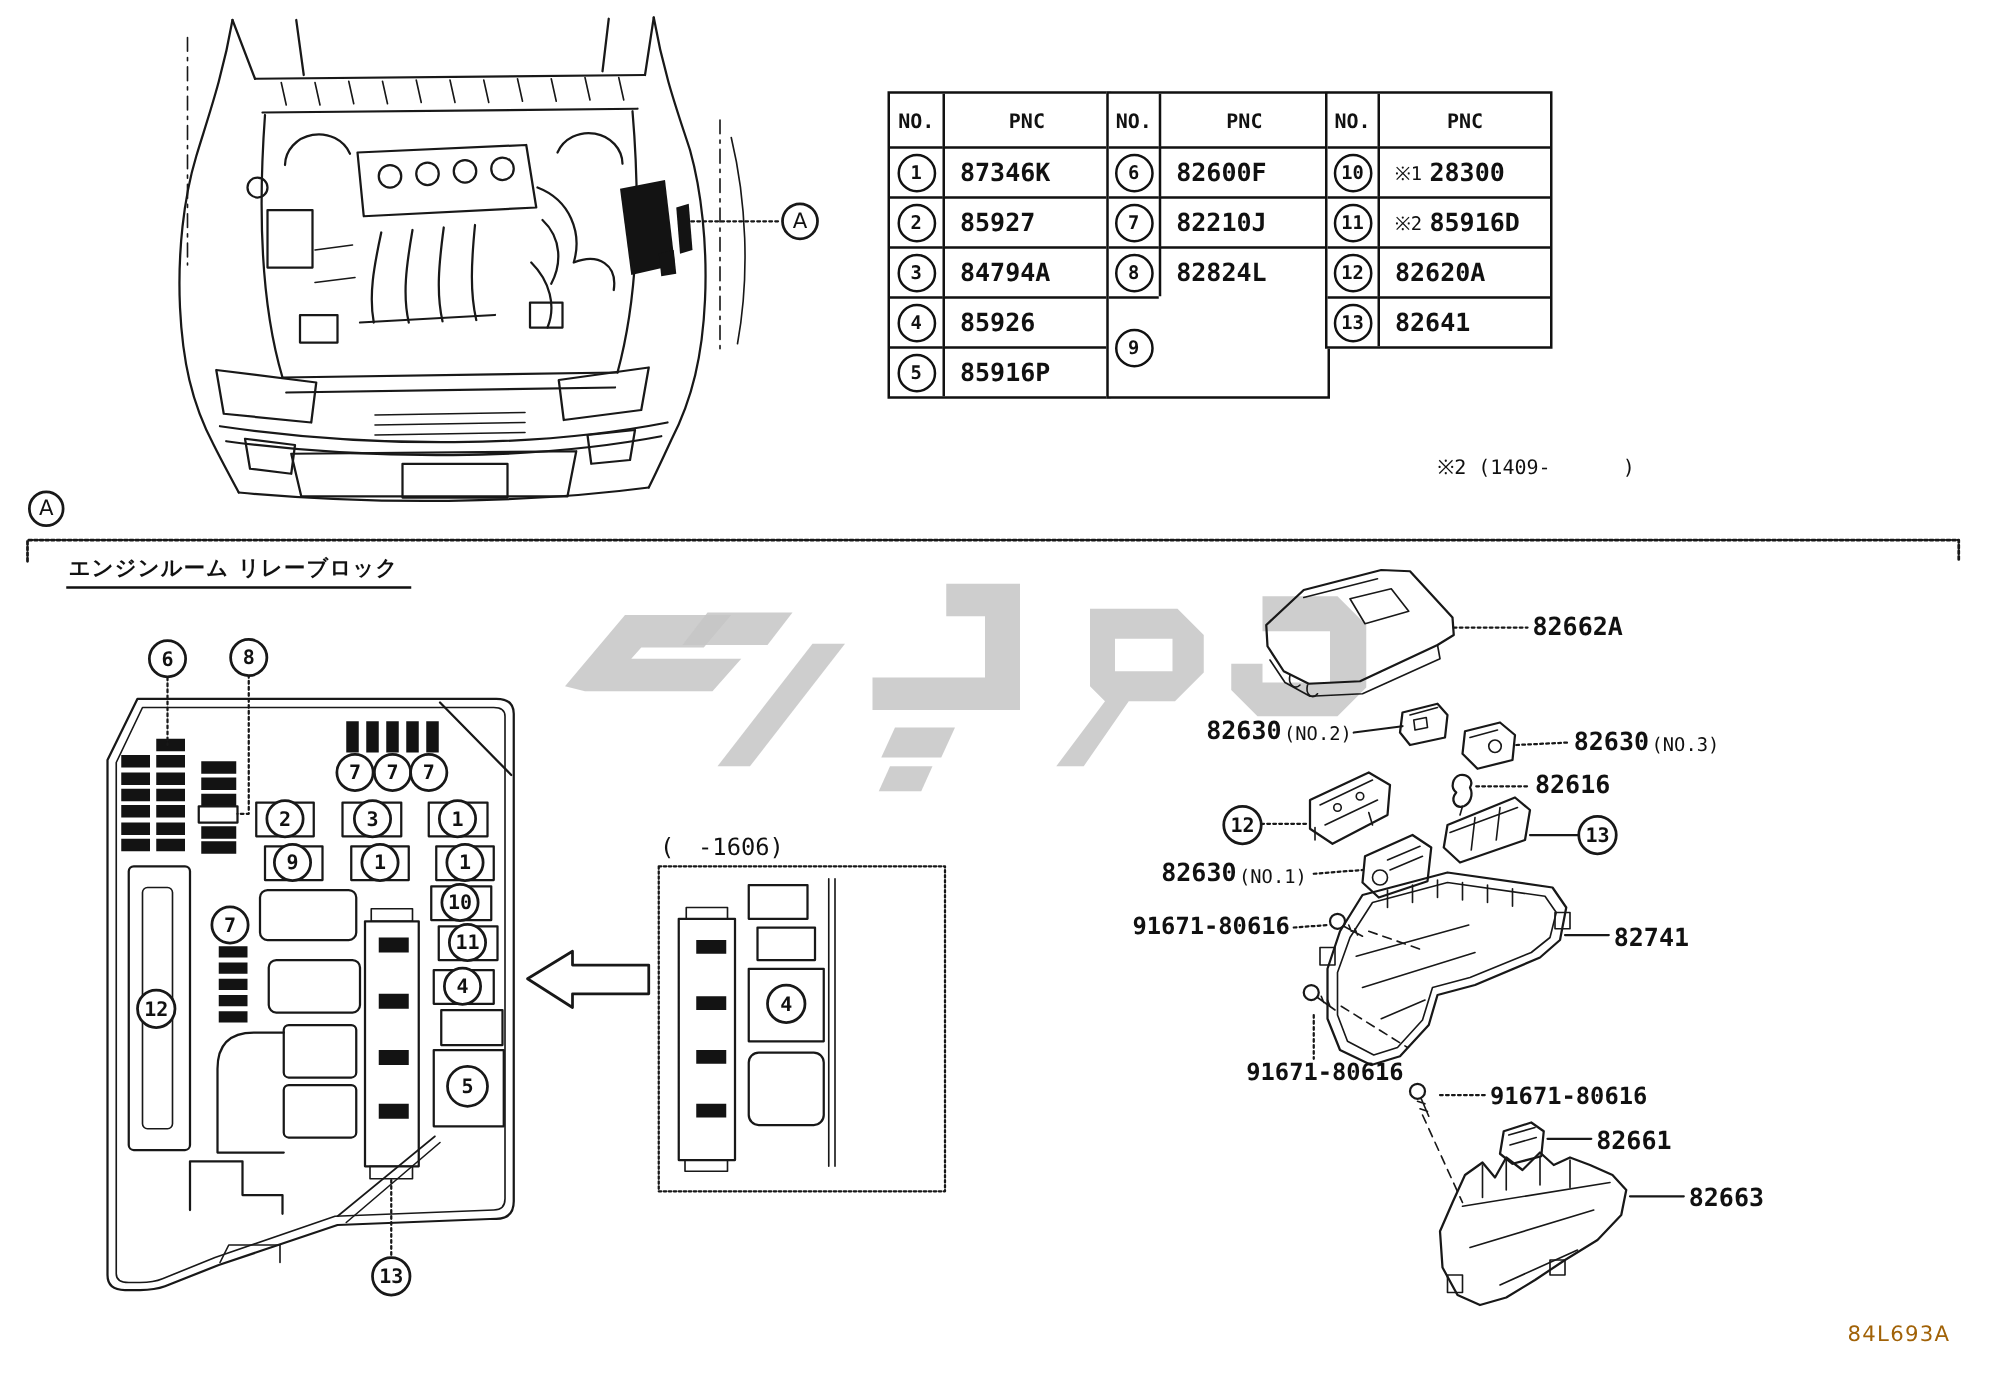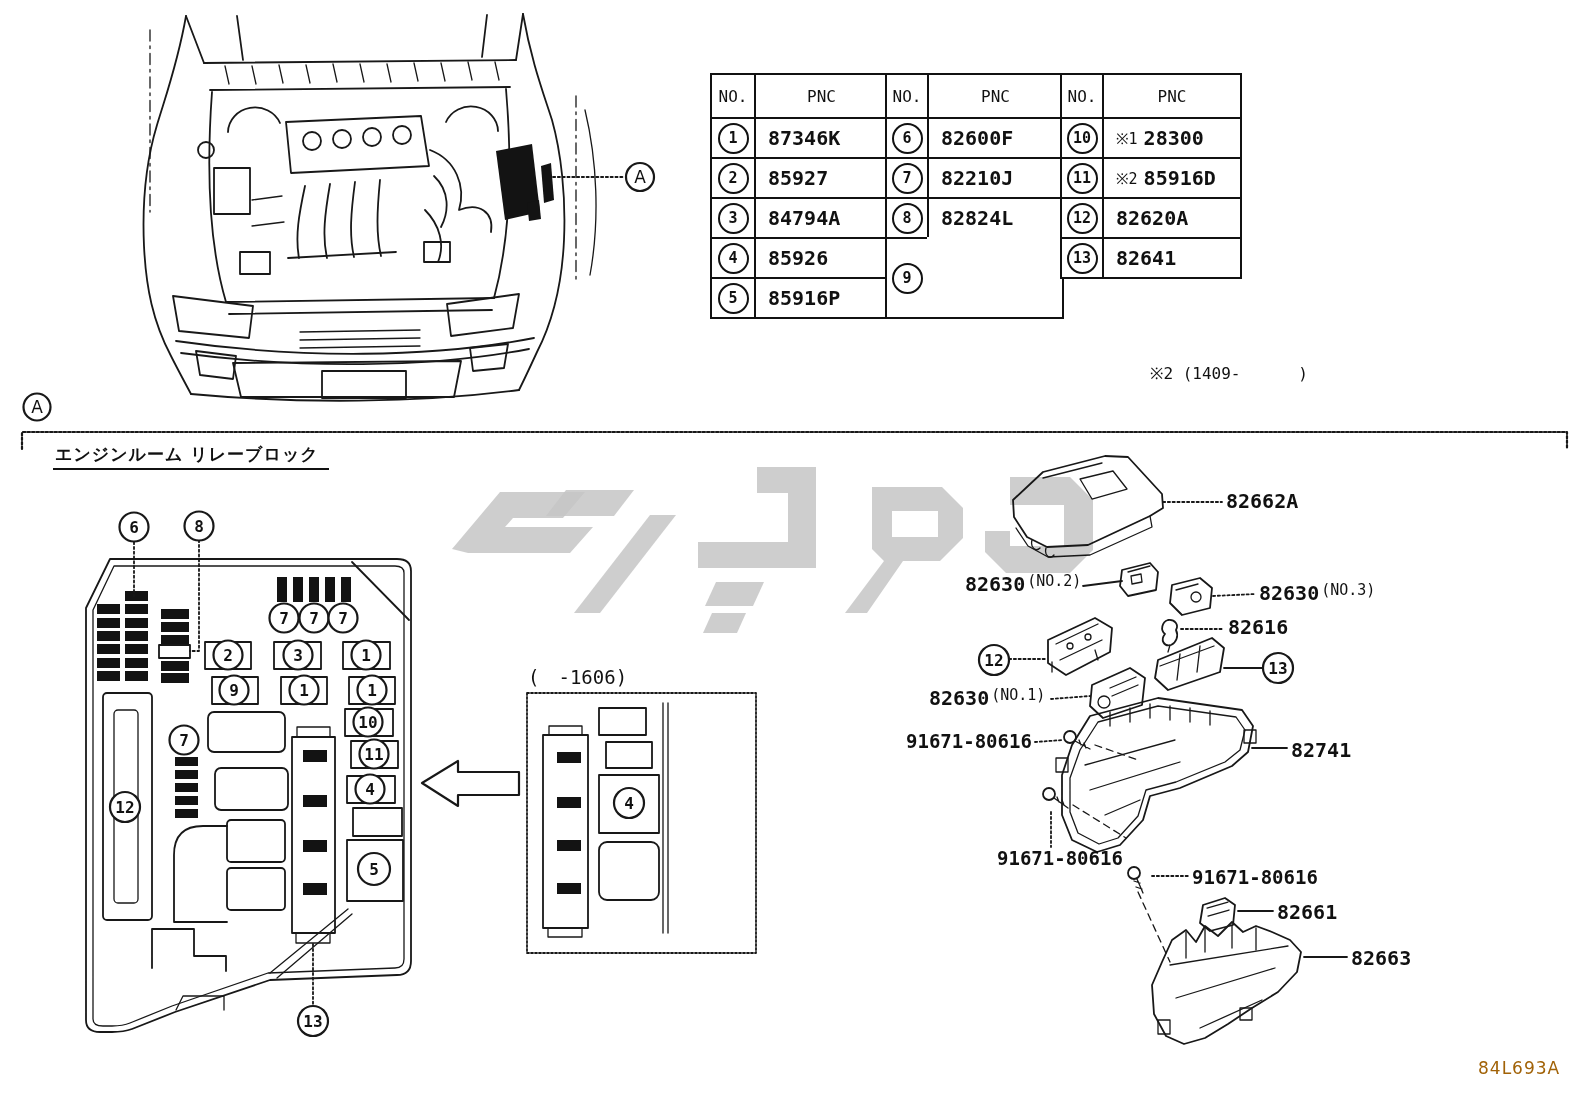--- a/index.html
+++ b/index.html
@@ -14,35 +14,35 @@
   svg.art .wm{fill:#c6c6c6;stroke:none;opacity:.85;}
   svg.art .dot{stroke-dasharray:2.2,2.6;}
   svg.art .dsh{stroke-dasharray:7,5;}
   svg.art .dadot{stroke-dasharray:11,5,2.5,5;}
   svg.art .callout-circle{fill:#fff;stroke-width:2.2;}
   svg.art text{stroke:none;fill:#111;}
   .cnum{font:700 16px "DejaVu Sans Mono",monospace;text-anchor:middle;dominant-baseline:central;}
   .cletter{font:400 17px "DejaVu Sans",sans-serif;text-anchor:middle;dominant-baseline:central;}
 
   .abs{position:absolute;}
-  .lbl{position:absolute;display:flex;align-items:flex-start;white-space:nowrap;}
+  .lbl{position:absolute;display:flex;align-items:flex-end;white-space:nowrap;}
   .pn{font:700 20px "DejaVu Sans Mono",monospace;letter-spacing:0;}
   .pn-sm{font:700 19px "DejaVu Sans Mono",monospace;}
   .sfx{font:400 15px "DejaVu Sans Mono",monospace;margin-left:2px;}
   .note{font:400 16px "DejaVu Sans Mono",monospace;line-height:25px;white-space:pre;}
   .caption{font:400 19px "DejaVu Sans Mono",monospace;}
   .sec-title{font:700 17px "DejaVu Sans",sans-serif;letter-spacing:1px;
              border-bottom:2px solid #111;padding:0 10px 4px 2px;}
   .footer-code{font:400 17px "DejaVu Sans",sans-serif;letter-spacing:1px;color:#a16207;}
 
   
   .ptable{position:absolute;display:grid;border:2.5px solid #111;background:#fff;}
   .ptable>div{border-top:2px solid #111;border-left:2px solid #111;
               display:flex;align-items:center;box-sizing:border-box;}
-  .ptable>div:nth-child(-n+2){border-top:none;}
+  .ptable>div:nth-child(-n+2){border-top:none;font-weight:bold;}
   .ptable>div:nth-child(odd){border-left:none;}
   .chead{justify-content:center;font:400 16px "DejaVu Sans Mono",monospace;}
   .cno{justify-content:center;}
   .cpnc{padding-left:12px;font:700 20px "DejaVu Sans Mono",monospace;text-align:center;}
   .circ{width:27px;height:27px;border:2px solid #111;border-radius:50%;
         display:flex;align-items:center;justify-content:center;
         font:700 15px "DejaVu Sans Mono",monospace;background:#fff;}
   .pref{font:400 15px "DejaVu Sans Mono",monospace;margin-right:6px;font-weight:400;}
   .refer{display:block;font:700 16.5px "DejaVu Sans Mono",monospace;line-height:22px;padding:4px 0 0 8px;}
 </style>

